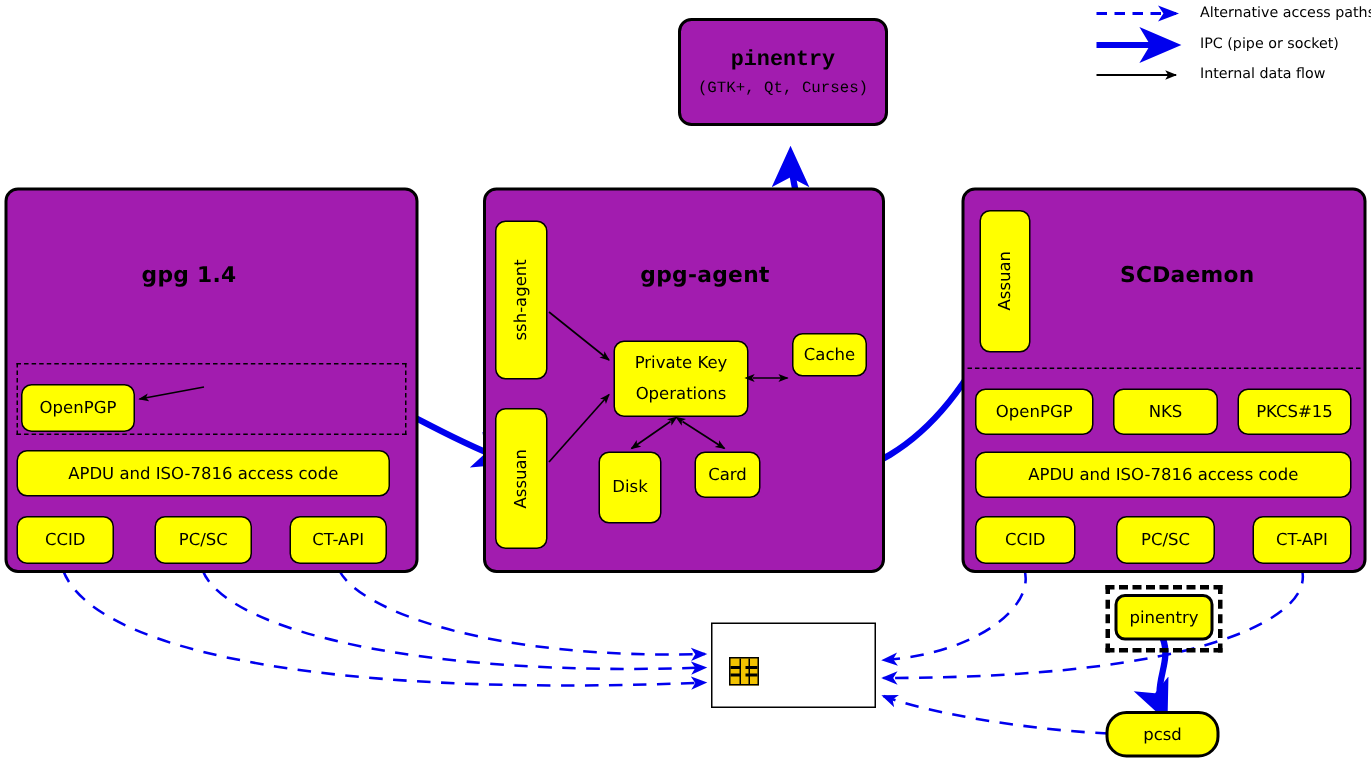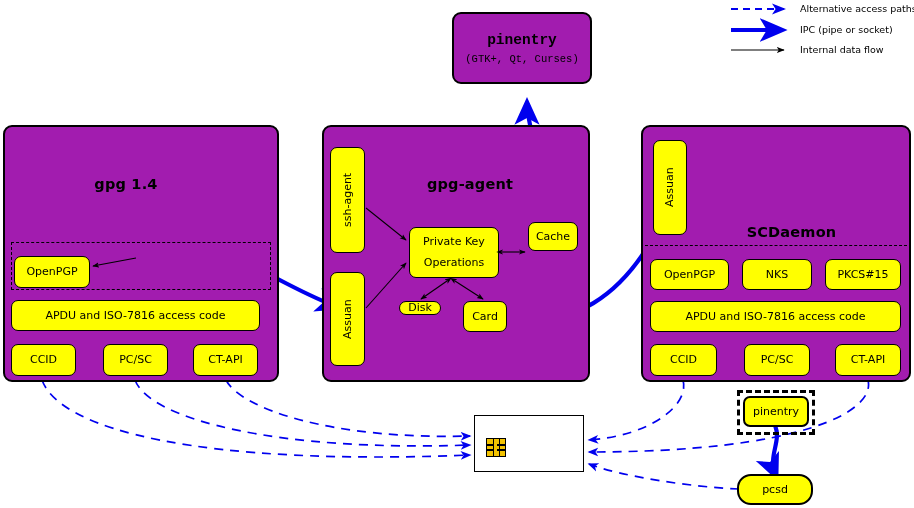--- a/index.html
+++ b/index.html
@@ -189,25 +189,25 @@
   <div class="bigbox-title" style="left:350px; top:176px; width:240px;">gpg-agent</div>
 
   <div class="node vert" style="left:330px; top:147px; width:35px; height:106px;">ssh-agent</div>
   <div class="node vert" style="left:330px; top:272px; width:35px; height:94px;">Assuan</div>
 
   <div class="node two-line" style="left:409px; top:227px; width:90px; height:51px;">
     <span>Private Key</span>
     <span>Operations</span>
   </div>
   <div class="node" style="left:528px; top:222px; width:50px; height:29px;">Cache</div>
-  <div class="node" style="left:399px; top:301px; width:42px; height:14px;">Disk</div>
+  <div class="node" style="left:399px; top:301px; width:42px; height:48px;">Disk</div>
   <div class="node" style="left:463px; top:301px; width:44px; height:31px;">Card</div>
 
   <div class="bigbox" style="left:641px; top:125px; width:270px; height:257px;"></div>
-  <div class="bigbox-title" style="left:672px; top:176px; width:239px;margin-top:48px;">SCDaemon</div>
+  <div class="bigbox-title" style="left:672px; top:176px; width:239px;">SCDaemon</div>
 
   <div class="node vert" style="left:653px; top:140px; width:34px; height:95px;">Assuan</div>
   <div class="dotted-hr" style="left:645px; top:245px; width:262px;"></div>
 
   <div class="node" style="left:650px; top:259px; width:79px; height:31px;">OpenPGP</div>
   <div class="node" style="left:742px; top:259px; width:70px; height:31px;">NKS</div>
   <div class="node" style="left:825px; top:259px; width:76px; height:31px;">PKCS#15</div>
   <div class="node" style="left:650px; top:301px; width:251px; height:31px;">APDU and ISO-7816 access code</div>
   <div class="node" style="left:650px; top:344px; width:67px; height:32px;">CCID</div>
   <div class="node" style="left:744px; top:344px; width:66px; height:32px;">PC/SC</div>

